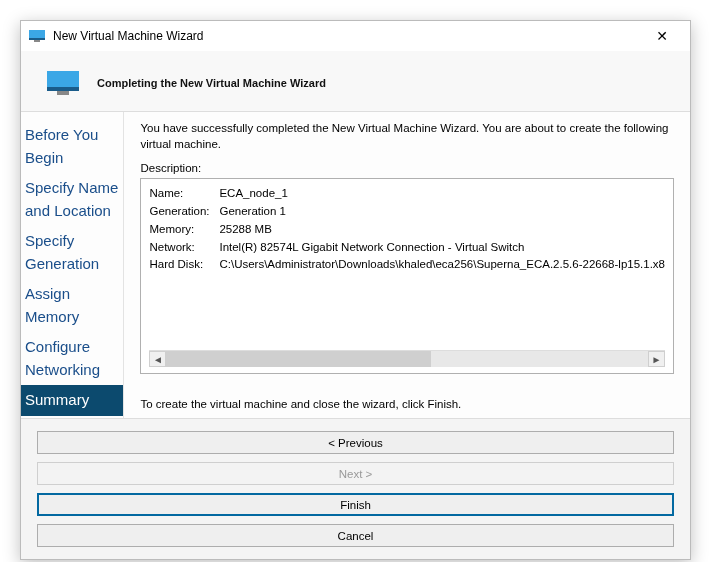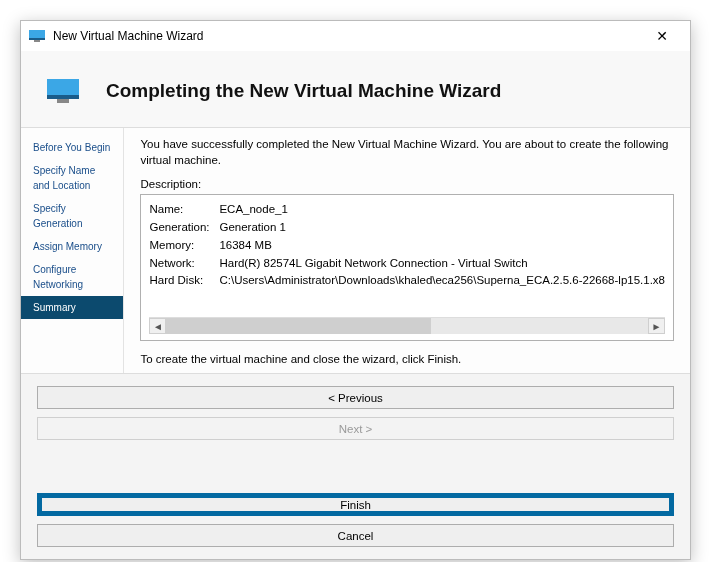--- a/index.html
+++ b/index.html
@@ -47,40 +47,40 @@
     align-items: center;
     border-bottom: 1px solid #ddd;
     background: #f8f8f8;
   }
   .header .big-icon {
     width: 32px;
     height: 24px;
     margin-right: 18px;
   }
   .header h1 {
-    margin: 9px;
-    font-size: 19px;
+    margin: 0;
+    font-size: 11px;
     font-weight: 700;
     color: #111;
     text-align: center;
   }
   .body {
     flex: 1;
     display: flex;
     overflow: hidden;
     background: #fdfdfd;
   }
   .sidebar {
     width: 168px;
     padding: 8px 0;
     background: #fdfdfd;
   }
   .step {
-    padding: 4px 12px;
-    font-size: 10px;
+    padding: 4px 4px;
+    font-size: 15px;
     color: #1a4e8a;
     cursor: default;
     line-height: 1.5;
   }
   .step.active {
     background: #0c4a6e;
     color: #fff;
   }
   .content {
     flex: 1;
@@ -134,21 +134,21 @@
     position: relative;
   }
   .hscroll .thumb {
     position: absolute;
     left: 0;
     top: 0;
     bottom: 0;
     width: 55%;
     background: #cfcfcf;
   }
-  .footnote { margin-top: 12px; }
+  .footnote { margin-top: 24px; }
   .footer {
     padding: 12px 16px;
     display: flex;
     justify-content: flex-end;
     gap: 8px;
     border-top: 1px solid #ddd;
     background: #f4f4f4;
     flex-direction: column;
   }
   .btn {
@@ -162,23 +162,22 @@
     display: inline-flex;
     align-items: center;
     justify-content: center;
   }
   .btn.disabled {
     color: #9a9a9a;
     border-color: #cfcfcf;
     background: #f3f3f3;
   }
   .btn.primary {
-    border: 5px solid #0369a1;
+    border: 2px solid #0369a1;
     background: #efefef;
-    margin-top: 45px;
   }
 </style>
 </head>
 <body>
 
 <div class="window">
   <div class="titlebar">
     <span class="app-icon">
       <svg viewBox="0 0 16 12">
           <rect x="0" y="0" width="16" height="10" fill="#3ba7e6"></rect>
@@ -218,25 +217,25 @@
             <div class="desc-row">
               <div class="desc-key">Name:</div>
               <div class="desc-val">ECA_node_1</div>
             </div>
             <div class="desc-row">
               <div class="desc-key">Generation:</div>
               <div class="desc-val">Generation 1</div>
             </div>
             <div class="desc-row">
               <div class="desc-key">Memory:</div>
-              <div class="desc-val">16384 MB</div>
+              <div class="desc-val">25288 MB</div>
             </div>
             <div class="desc-row">
               <div class="desc-key">Network:</div>
-              <div class="desc-val">Hard(R) 82574L Gigabit Network Connection - Virtual Switch</div>
+              <div class="desc-val">Intel(R) 82574L Gigabit Network Connection - Virtual Switch</div>
             </div>
             <div class="desc-row">
               <div class="desc-key">Hard Disk:</div>
               <div class="desc-val">C:\Users\Administrator\Downloads\khaled\eca256\Superna_ECA.2.5.6-22668-lp15.1.x8</div>
             </div>
           </div>
         <div class="hscroll">
           <div class="arrow">◄</div>
           <div class="track">
             <div class="thumb"></div>

